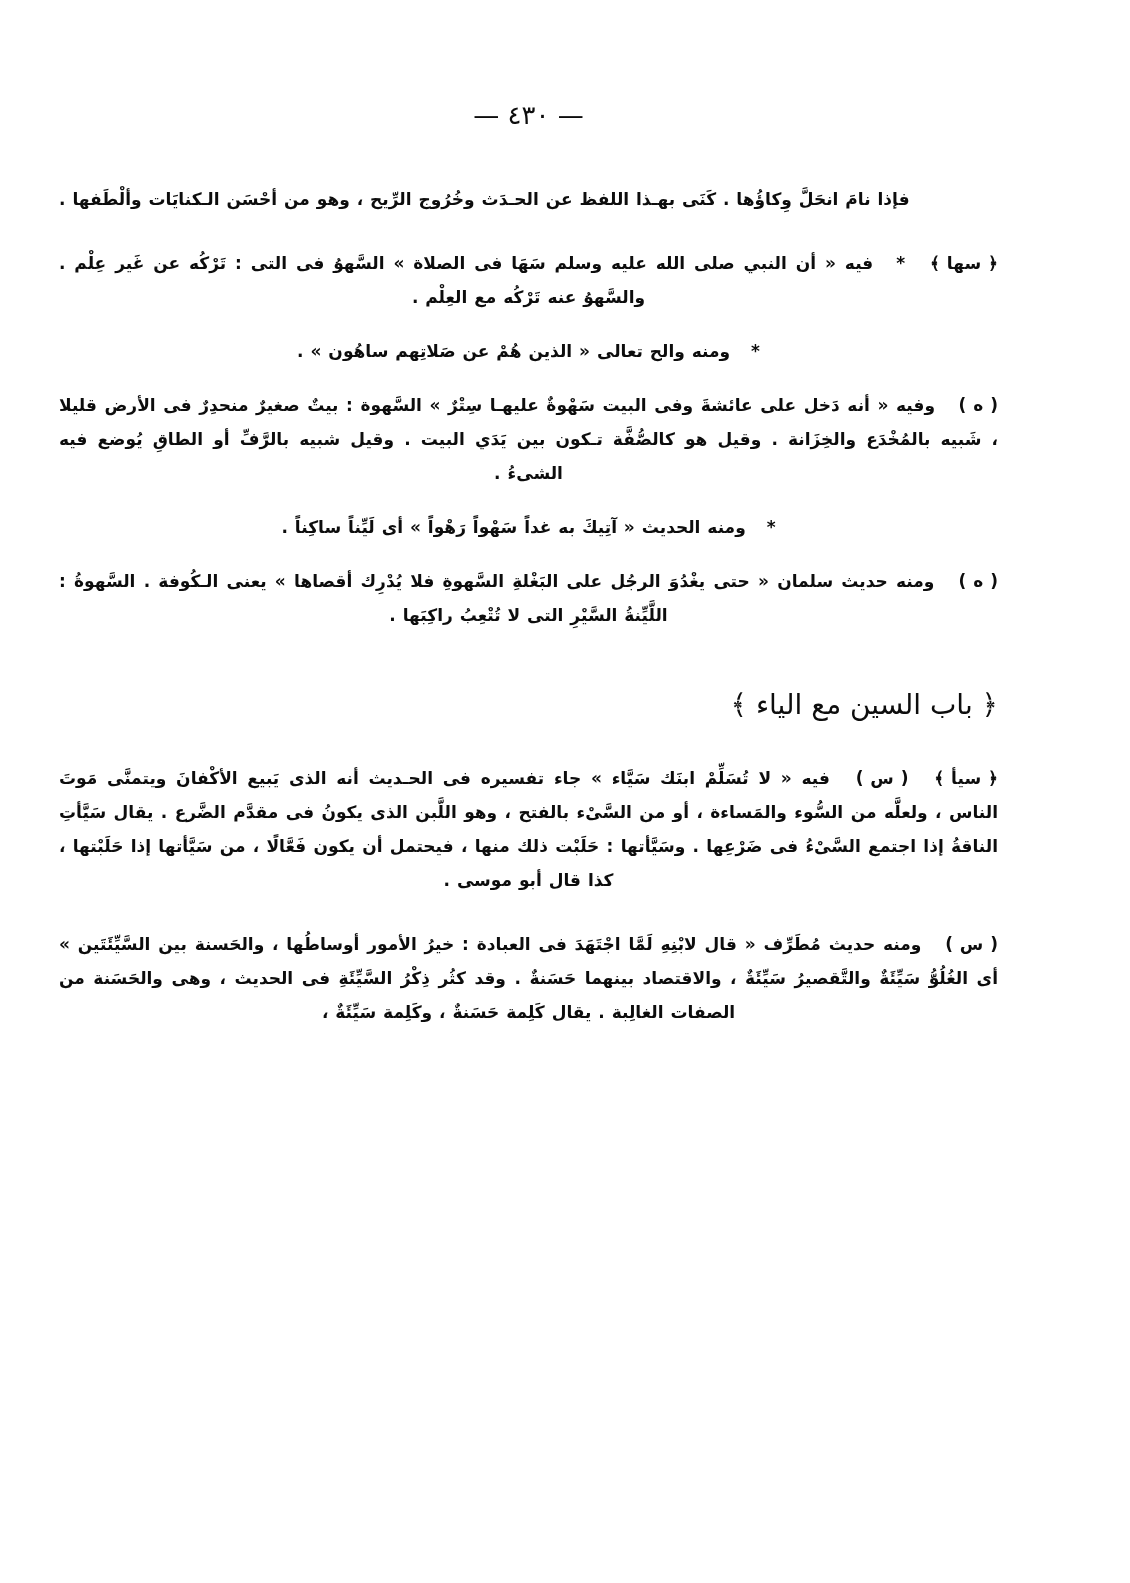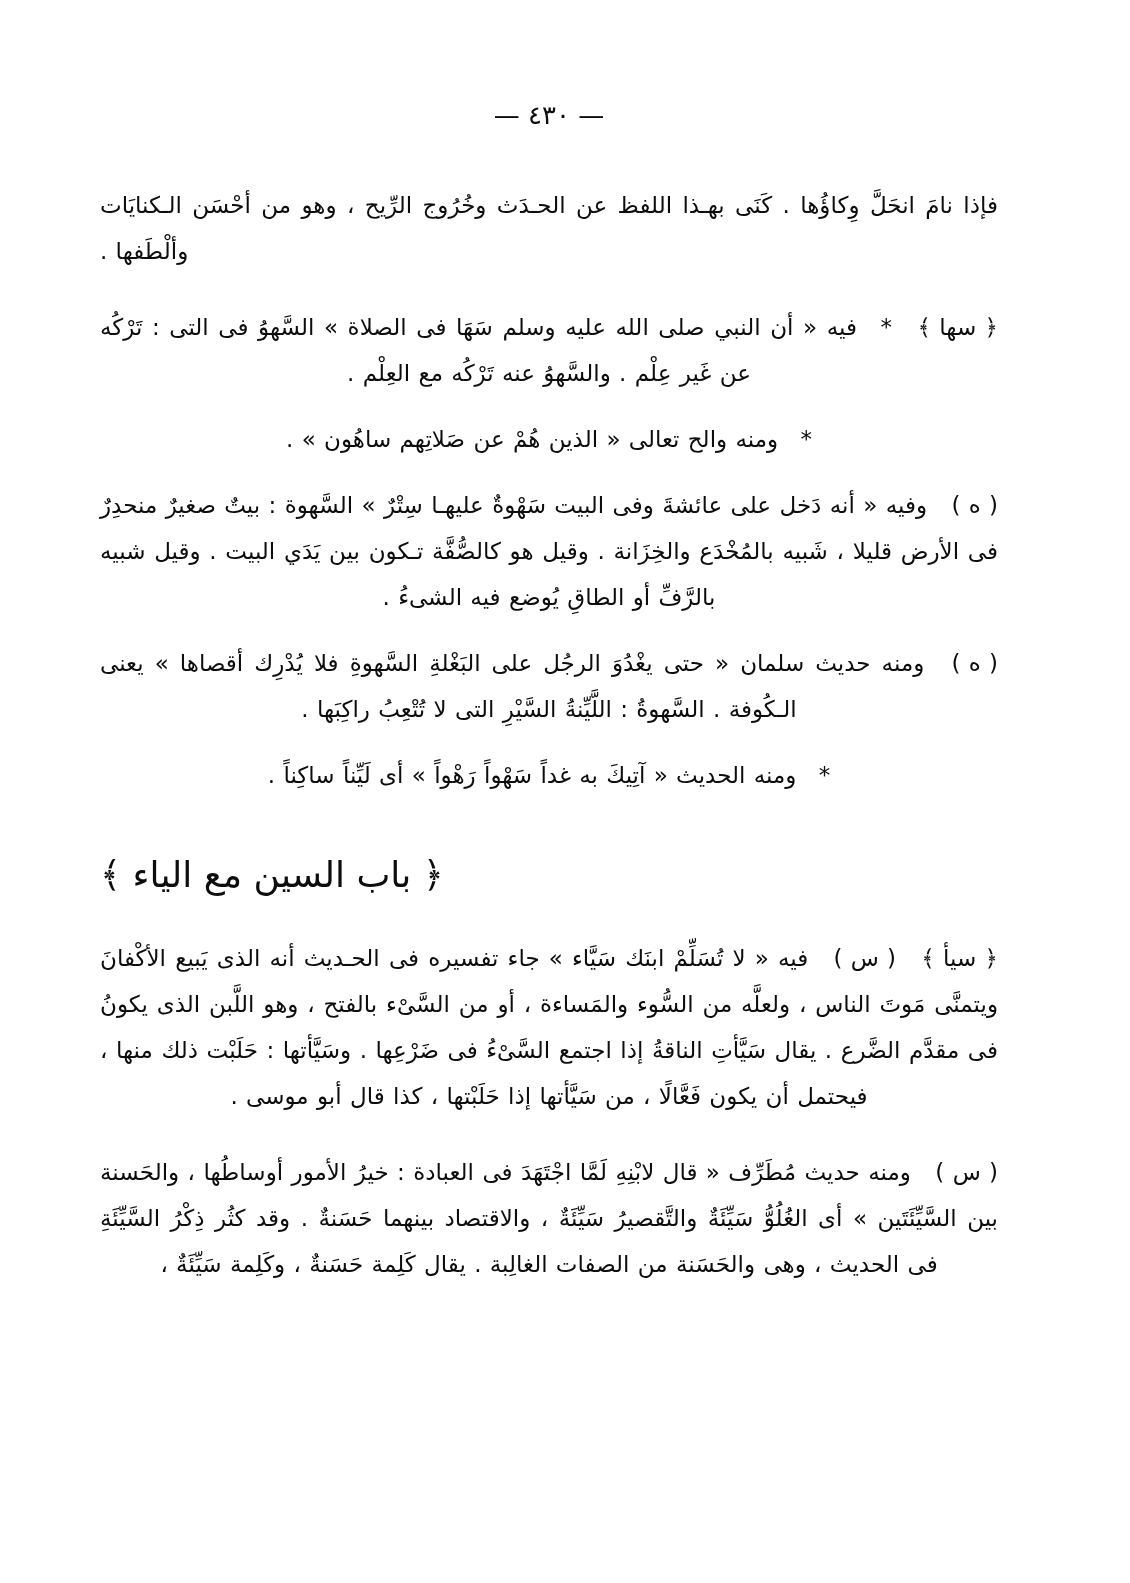--- a/index.html
+++ b/index.html
@@ -12,58 +12,59 @@
     height: 1583px;
     font-family: "DejaVu Sans", "Liberation Sans", sans-serif;
     color: #0d0d0d;
     position: relative;
     overflow: hidden;
   }
   .page {
     width: 1130px;
     height: 1266px;
     box-sizing: border-box;
-    padding: 100px 132px 60px 100px;
+    padding: 100px 132px 60px 59px;
     position: relative;
   }
   .page-number {
     text-align: center;
     font-size: 26px;
     letter-spacing: 1px;
     margin: 0 0 52px 0;
     direction: rtl;
     font-family: "DejaVu Sans", "Liberation Sans", sans-serif;
   }
   .para {
     direction: rtl;
     text-align: justify;
     text-align-last: center;
-    font-size: 23px;
+    font-size: 17px;
     line-height: 2.0;
     margin: 0 0 20px 0;
     word-spacing: 1px;
+    font-weight: bold;
   }
   .para.first {
     text-align-last: left;
   }
   .para.center-last {
     text-align-last: center;
   }
   .marker {
     display: inline-block;
     margin-left: 16px;
     white-space: nowrap;
   }
   .star {
     display: inline-block;
     margin-left: 14px;
   }
   .section-heading {
-    text-align: left;
-    font-size: 36px;
+    text-align: right;
+    font-size: 28px;
     margin: 56px 0 40px 0;
     direction: rtl;
   }
   .spacer-sm { height: 10px; }
 </style>
 </head>
 <body>
 
 <div class="page">
 
@@ -85,28 +86,28 @@
     <span class="star">*</span>
     <span>ومنه والح تعالى « الذين هُمْ عن صَلاتِهم ساهُون » .</span>
   </div>
 
   <div class="para">
     <span class="marker">( ه )</span>
     <span>وفيه « أنه دَخل على عائشةَ وفى البيت سَهْوةٌ عليهـا سِتْرٌ » السَّهوة : بيتٌ صغيرٌ منحدِرٌ فى الأرض قليلا ، شَبيه بالمُخْدَع والخِزَانة . وقيل هو كالصُّفَّة تـكون بين يَدَي البيت . وقيل شبيه بالرَّفِّ أو الطاقِ يُوضع فيه الشىءُ .</span>
   </div>
 
 
+  <div class="para center-last">
+    <span class="star">*</span>
+    <span>ومنه الحديث « آتِيكَ به غداً سَهْواً رَهْواً » أى لَيِّناً ساكِناً .</span>
+  </div>
+
   <div class="para">
     <span class="marker">( ه )</span>
     <span>ومنه حديث سلمان « حتى يغْدُوَ الرجُل على البَغْلةِ السَّهوةِ فلا يُدْرِك أقصاها » يعنى الـكُوفة . السَّهوةُ : اللَّيِّنةُ السَّيْرِ التى لا تُتْعِبُ راكِبَها .</span>
-  </div>
-
-  <div class="para center-last">
-    <span class="star">*</span>
-    <span>ومنه الحديث « آتِيكَ به غداً سَهْواً رَهْواً » أى لَيِّناً ساكِناً .</span>
   </div>
 
   <div class="section-heading">﴿ باب السين مع الياء ﴾</div>
 
   <div class="para">
     <span class="marker">﴿ سيأ ﴾</span>
     <span class="marker">( س )</span>
     <span>فيه « لا تُسَلِّمْ ابنَك سَيَّاء » جاء تفسيره فى الحـديث أنه الذى يَبيع الأكْفانَ ويتمنَّى مَوتَ الناس ، ولعلَّه من السُّوء والمَساءة ، أو من السَّىْء بالفتح ، وهو اللَّبن الذى يكونُ فى مقدَّم الضَّرع . يقال سَيَّأتِ الناقةُ إذا اجتمع السَّىْءُ فى ضَرْعِها . وسَيَّأتها : حَلَبْت ذلك منها ، فيحتمل أن يكون فَعَّالًا ، من سَيَّأتها إذا حَلَبْتها ، كذا قال أبو موسى .</span>
   </div>
 

